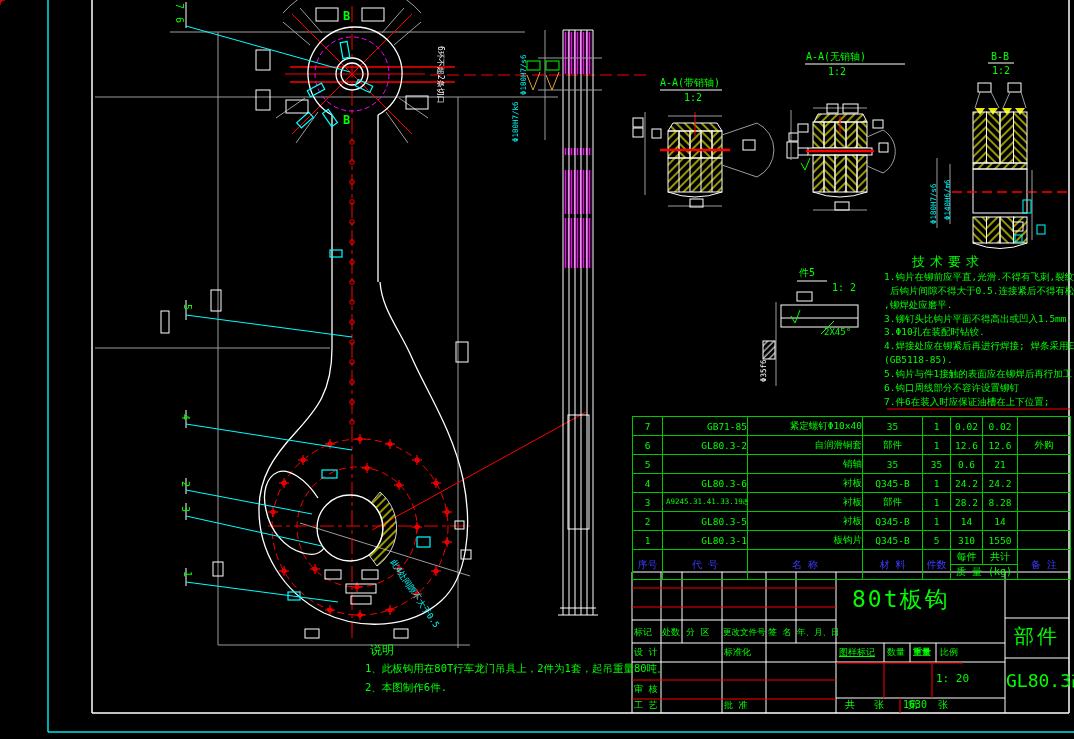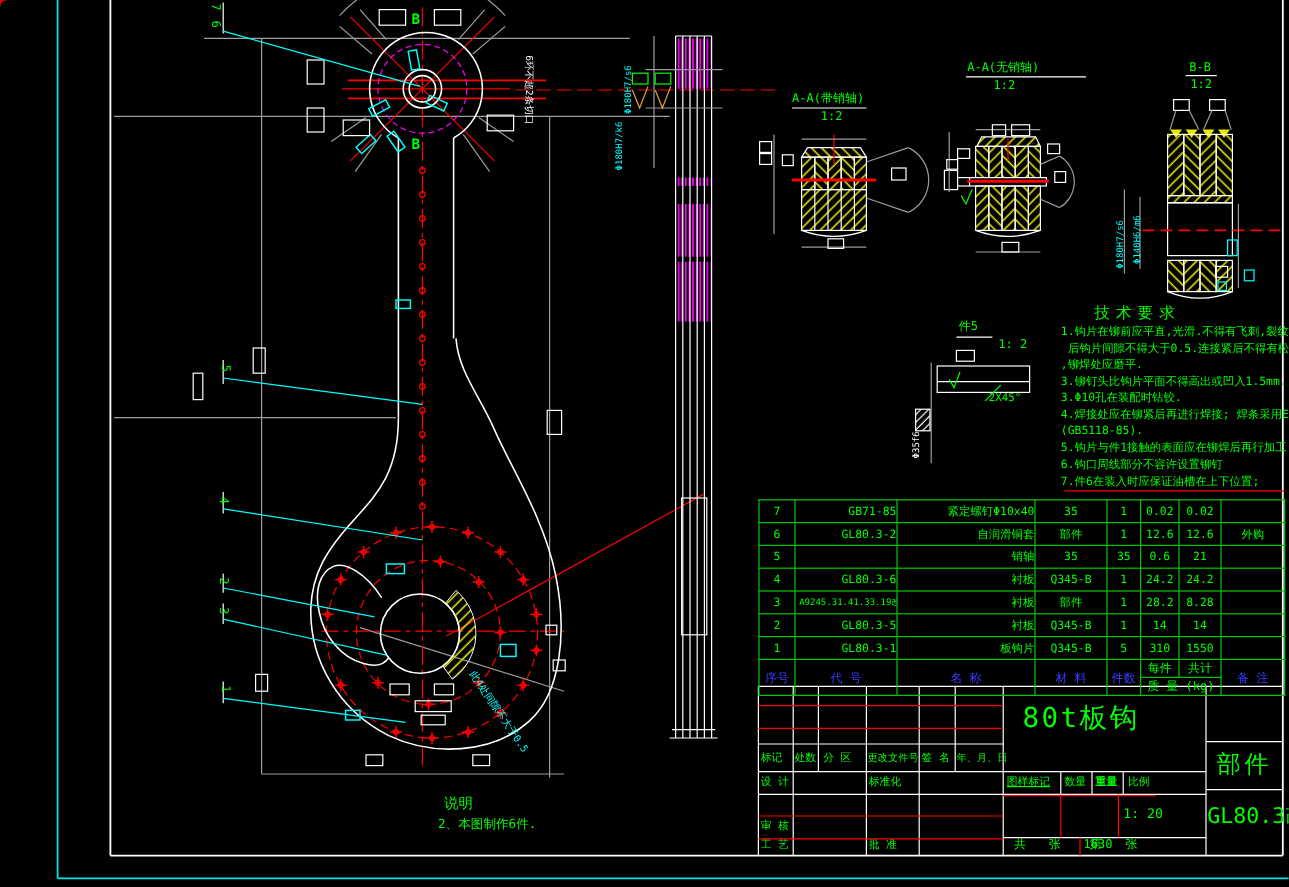--- a/index.html
+++ b/index.html
@@ -423,21 +423,22 @@
 <div class="t" style="left:890px;top:286px;font-size:9.5px;">后钩片间隙不得大于0.5.连接紧后不得有松动</div>
 <div class="t" style="left:884px;top:300px;font-size:9.5px;">,铆焊处应磨平.</div>
 <div class="t" style="left:884px;top:314px;font-size:9.5px;">3.铆钉头比钩片平面不得高出或凹入1.5mm.</div>
 <div class="t" style="left:884px;top:327px;font-size:9.5px;">3.Φ10孔在装配时钻铰.</div>
 <div class="t" style="left:884px;top:341px;font-size:9.5px;">4.焊接处应在铆紧后再进行焊接; 焊条采用E50</div>
 <div class="t" style="left:884px;top:355px;font-size:9.5px;">(GB5118-85).</div>
 <div class="t" style="left:884px;top:369px;font-size:9.5px;">5.钩片与件1接触的表面应在铆焊后再行加工.</div>
 <div class="t" style="left:884px;top:383px;font-size:9.5px;">6.钩口周线部分不容许设置铆钉</div>
 <div class="t" style="left:884px;top:397px;font-size:9.5px;">7.件6在装入时应保证油槽在上下位置;</div>
 
-<div class="t" style="left:370px;top:644px;font-size:12px;margin-top:19px;">说明</div>
+<div class="t" style="left:370px;top:644px;font-size:12px;">说明</div>
+<div class="t" style="left:365px;top:663px;font-size:10.5px;z-index:5;">1、此板钩用在80T行车龙门吊具上，2件为1套，起吊重量80吨。</div>
 <div class="t" style="left:365px;top:682px;font-size:10.5px;">2、本图制作6件.</div>
 
 <table class="bom">
   <colgroup>
         <col style="width:30px">
         <col style="width:85px">
         <col style="width:115px">
         <col style="width:60px">
     <col style="width:28px">
         <col style="width:32px">

